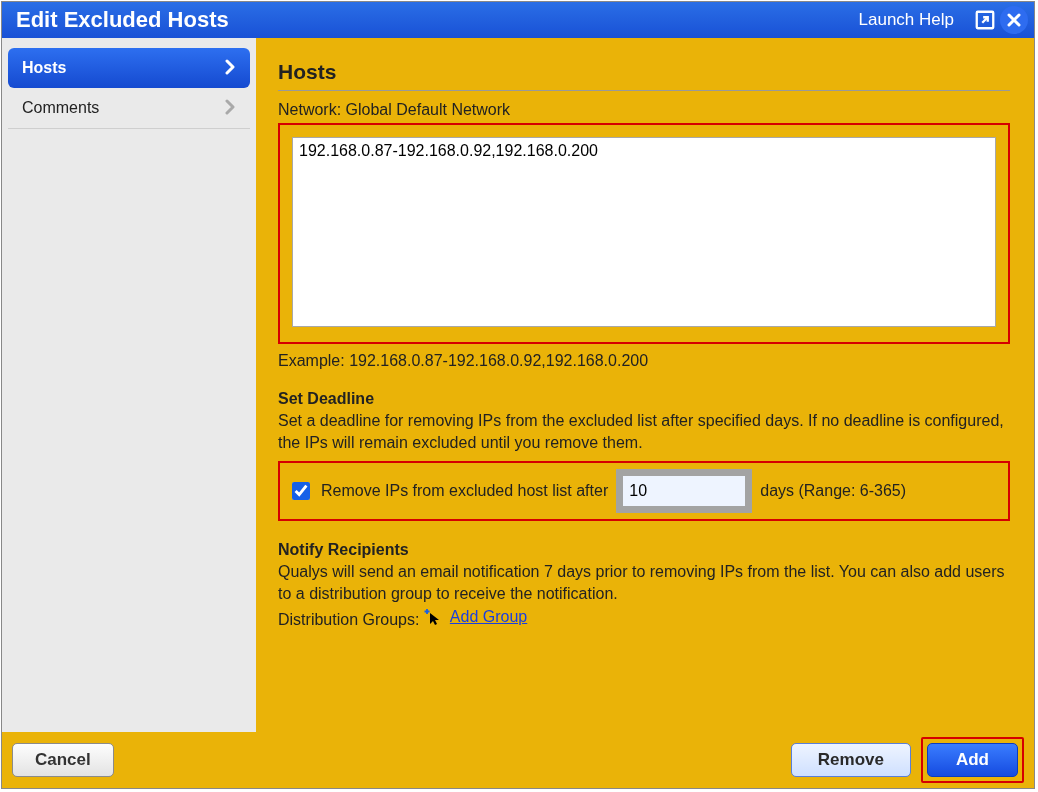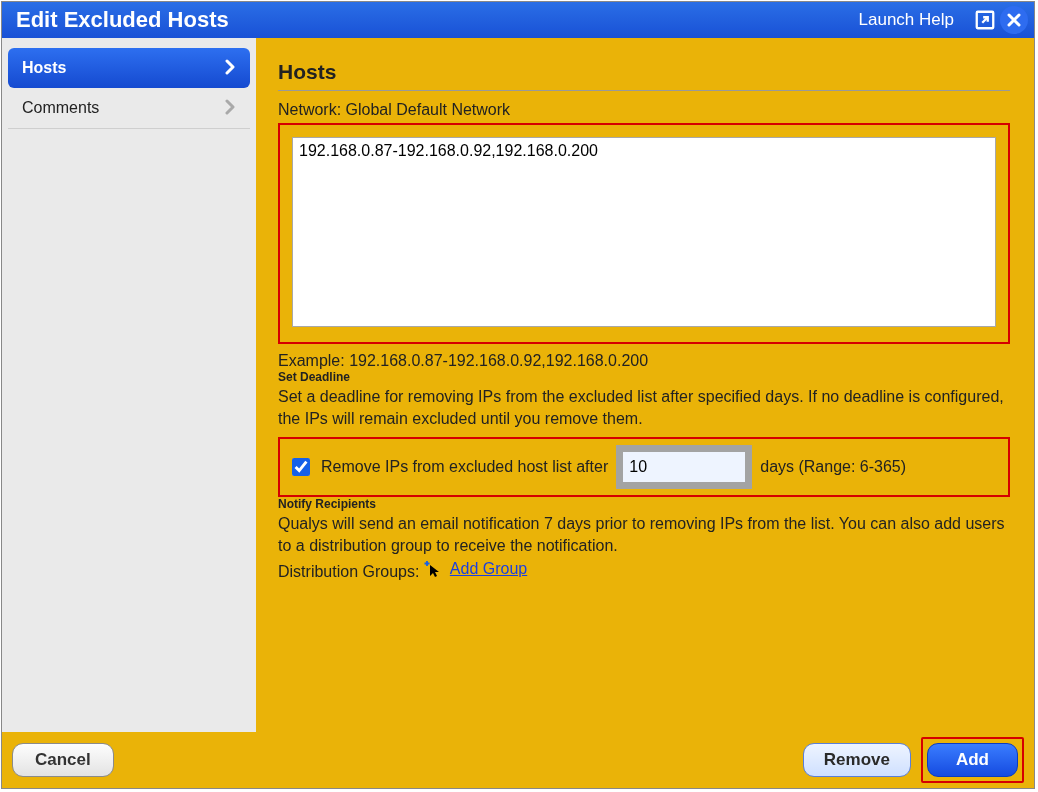--- a/index.html
+++ b/index.html
@@ -21,33 +21,33 @@
   .side-item .chev{color:#a9a9a9;font-size:20px;font-weight:bold;}
   .side-item.active .label{font-weight:bold;}
   .side-item.plain{border-bottom:1px solid #cfcfcf;margin:0 6px;}
   
   .main{flex:1;padding:22px 24px 0 22px;overflow:auto;}
   .section-title{font-size:21px;font-weight:bold;border-bottom:1px solid #999;padding-bottom:6px;margin-bottom:10px;}
   .net-label{font-size:16px;margin-bottom:4px;}
   .hosts-box-wrap{border:2px solid #d50000;padding:12px;}
   .hosts-box{width:100%;height:190px;border:1px solid #a8a8a8;box-sizing:border-box;padding:4px 6px;font-size:16px;resize:none;font-family:Arial,Helvetica,sans-serif;}
   .example{font-size:16px;margin-top:8px;}
-  .sub-title{font-weight:bold;font-size:12px;}
+  .sub-title{font-weight:bold;font-size:16px;margin-top:20px;}
   .desc{font-size:16px;line-height:1.35;margin-top:2px;}
   .deadline-row{border:2px solid #d50000;margin-top:8px;padding:6px 8px;display:flex;align-items:center;gap:8px;font-size:16px;}
   .deadline-row input[type=checkbox]{width:18px;height:18px;accent-color:#1560e8;}
   .days-input{width:110px;height:26px;border:7px solid #a3a3a3;background:#eef4ff;padding:2px 6px;font-size:16px;}
   .addgroup{display:inline-flex;align-items:center;gap:10px;}
   .addgroup a{color:#1a3fe0;text-decoration:underline;font-size:16px;}
   .cursor-icon svg{display:block;}
   
   .footer{height:56px;border-top:0;display:flex;align-items:center;padding:0 10px;gap:10px;}
   .footer .spacer{flex:1;}
-  .btn{height:34px;border-radius:11px;font-size:17px;font-weight:bold;padding:0 22px;cursor:pointer;border:1px solid #8b8b8b;background:linear-gradient(to bottom,#fdfdfd,#e3e3e3);color:#333;}
-  .btn.remove{border:1px solid #5a7fd8;background:linear-gradient(to bottom,#eef4ff,#cfe0ff);color:#2a2a2a;padding:0 20px;}
+  .btn{height:34px;border-radius:5px;font-size:17px;font-weight:bold;padding:0 22px;cursor:pointer;border:1px solid #8b8b8b;background:linear-gradient(to bottom,#fdfdfd,#e3e3e3);color:#333;}
+  .btn.remove{border:1px solid #5a7fd8;background:linear-gradient(to bottom,#eef4ff,#cfe0ff);color:#2a2a2a;padding:0 26px;}
   .btn.add{border:1px solid #0b3cc0;background:linear-gradient(to bottom,#3a7dff,#154be0);color:#fff;padding:0 28px;}
   .add-wrap{border:2px solid #d50000;padding:4px;border-radius:2px;}
 </style>
 </head>
 <body>
 
 <div class="window">
 
   <div class="titlebar">
     <div class="title">Edit Excluded Hosts</div>

